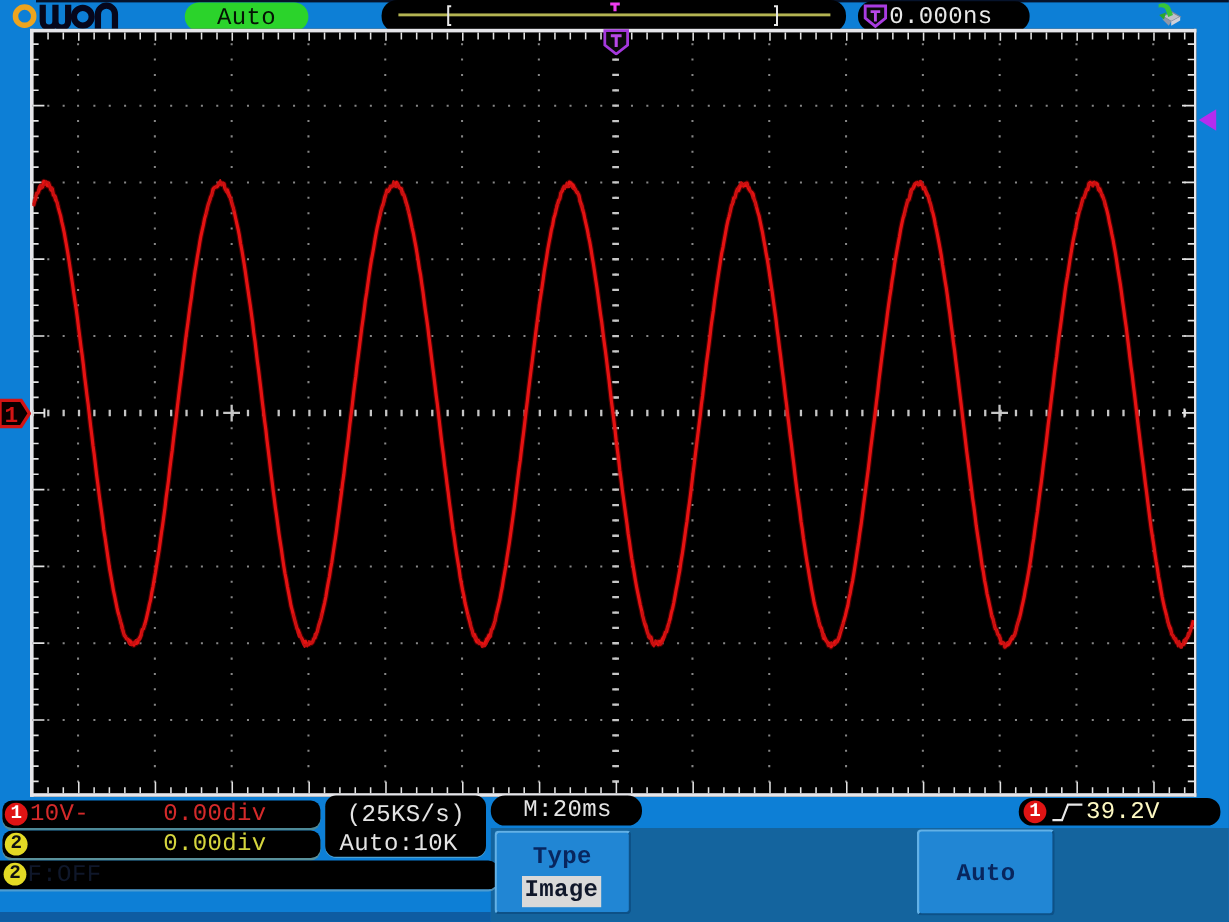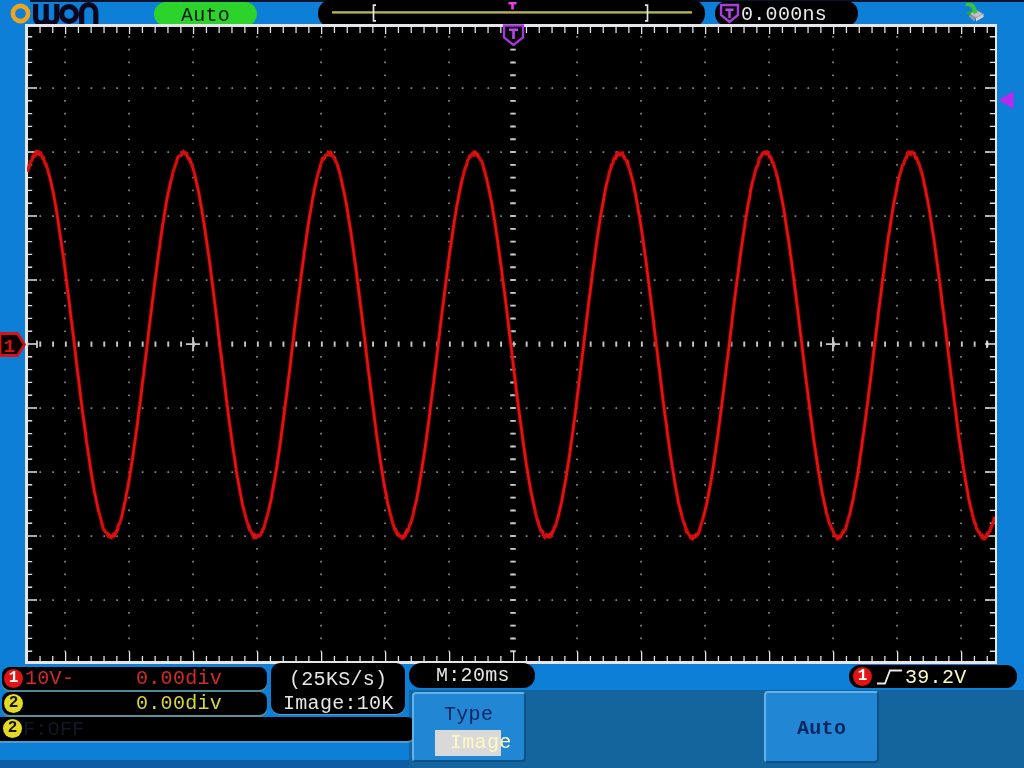--- a/index.html
+++ b/index.html
@@ -94,31 +94,31 @@
 <div class="badge" style="left:4px;top:694px;background:#e4da24;color:#111">2</div>
 <div class="abs txt" style="left:35px;top:694px;color:#000000">50.0mV~</div>
 <div class="abs txt" style="left:136px;top:694px;color:#d6d63e">0.00div</div>
 
 <div class="pill" style="left:0;top:717px;width:415px;height:24px;border-radius:0 8px 8px 0;box-shadow:0 2px 0 rgba(140,185,205,.5)"></div>
 <div class="badge" style="left:3px;top:719px;background:#e4da24;color:#111">2</div>
 <div class="abs txt" style="left:23px;top:720px;color:#0f172a">F:OFF</div>
 
 <div class="pill" style="left:271px;top:663px;width:134px;height:51px;border-radius:9px;box-shadow:0 1px 0 rgba(130,190,210,.55)"></div>
 <div class="abs txt" style="left:289px;top:670px;color:#e4e4e4">(25KS/s)</div>
-<div class="abs txt" style="left:283px;top:694px;color:#e4e4e4">Image:10K</div>
+<div class="abs txt" style="left:283px;top:694px;color:#e4e4e4">Auto:10K</div>
 
 <div class="pill" style="left:409px;top:663px;width:126px;height:25px;border-radius:12px"></div>
 <div class="abs txt" style="left:436px;top:666px;color:#e4e4e4">M:20ms</div>
 
 <div class="pill" style="left:849px;top:665px;width:168px;height:23px;border-radius:11px"></div>
 <div class="badge" style="left:853px;top:667px;background:#e01414;color:#fff">1</div>
 <svg class="abs" style="left:875px;top:667px" width="30" height="19" viewBox="0 0 30 19">
  <path d="M2,16.5 h8 l5,-13 h12" fill="none" stroke="#e8e8e8" stroke-width="1.8"></path>
 </svg>
 <div class="abs txt" style="left:905px;top:668px;color:#fef9c3">39.2V</div>
 
 <div class="btn" style="left:412px;top:692px;width:114px;height:70px"></div>
-<div class="abs txt" style="left:444px;top:705px;color:#08265e;font-weight:normal">Type</div>
+<div class="abs txt" style="left:444px;top:705px;color:#08265e;font-weight:bold">Type</div>
 <div class="abs" style="left:435px;top:730px;width:66px;height:26px;background:#d9d9d9"></div>
-<div class="abs txt" style="left:450px;top:733px;color:#fef9c3;font-weight:normal">Image</div>
+<div class="abs txt" style="left:437px;top:733px;color:#0f172a;font-weight:bold">Image</div>
 
 <div class="btn" style="left:764px;top:691px;width:115px;height:72px"></div>
 <div class="abs txt" style="left:797px;top:719px;color:#08265e;font-weight:bold">Auto</div>
 
 </body></html>

